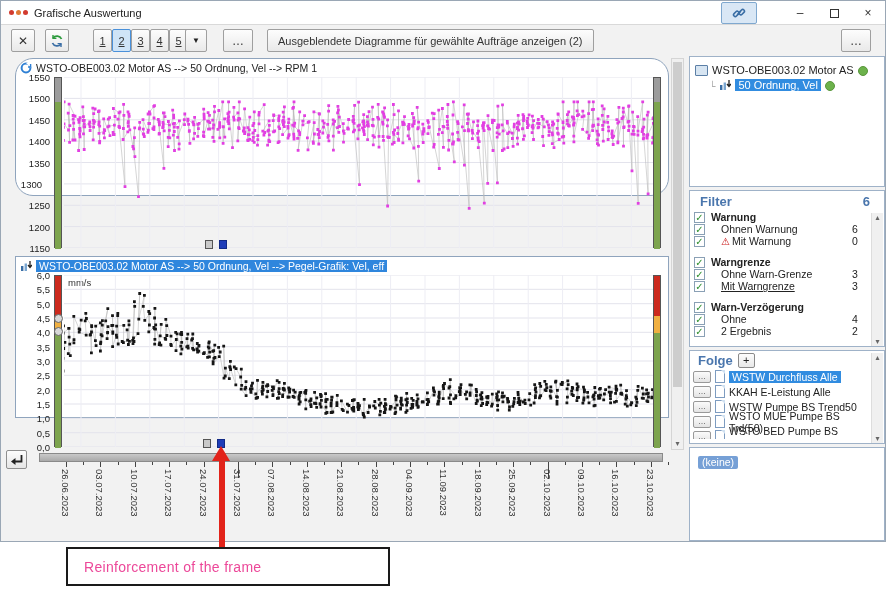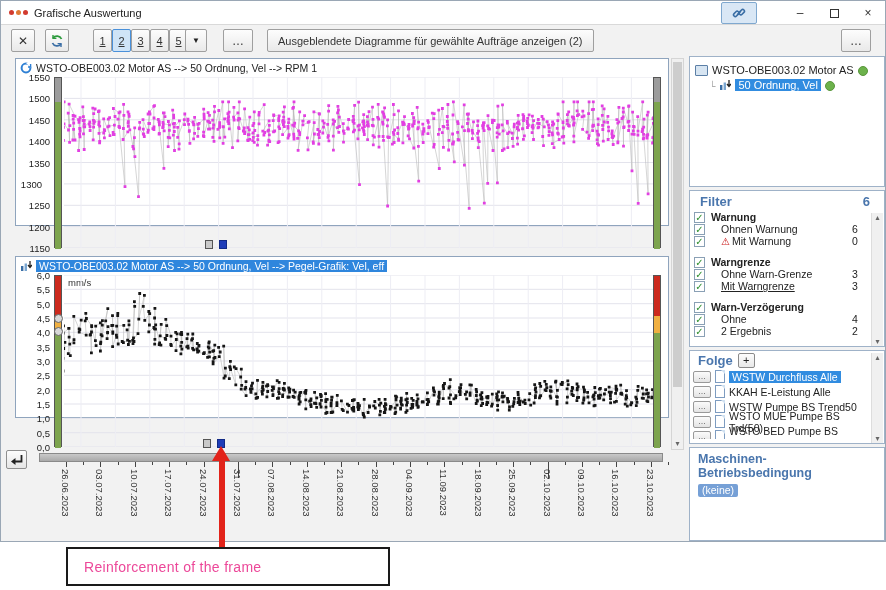--- a/index.html
+++ b/index.html
@@ -134,21 +134,21 @@
           <div class="tb-btn tb-num" style="left: 168px;">5</div>
         </div>
       <div class="tb-btn" style="left:184px;width:22px;">
           <span style="font-size:8px;color:#222;">▼</span>
         </div>
       <div class="tb-btn" style="left:222px;width:30px;">…</div>
       <div class="tb-btn tb-wide" style="left:266px;">Ausgeblendete Diagramme für gewählte Aufträge anzeigen (2)</div>
       <div class="tb-btn" style="left:840px;width:30px;">…</div>
     </div>
 
-    <div class="chart-box" id="chart1-box" style="top:57px;height:168px;">
+    <div class="chart-box" id="chart1-box" style="top:57px;height:138px;border-radius:18px;">
       <div class="chart-header">
         <svg class="dlc-icon" width="12" height="12" viewBox="0 0 12 12">
             <circle cx="6" cy="6" r="4.4" fill="none" stroke="#2f80d4" stroke-width="2"></circle>
             <path d="M6 1 L11 1 L11 6 Z" fill="#ffffff"></path>
             <path d="M10.6 2 L10.6 5 L8 5" fill="none" stroke="#2f80d4" stroke-width="1.4"></path>
           </svg>
         <span class="chart-title">WSTO-OBE003.02 Motor AS --&gt; 50 Ordnung, Vel --&gt; RPM 1</span>
       </div>
       <div id="chart1-yticks"></div>
       <div class="strip" id="chart1-strip-l" style="left: 38px; top: 18px; height: 171px;">
@@ -405,21 +405,20 @@
             <span>WSTO BED Pumpe BS Trd(50)</span>
           </div>
         </div>
       <div class="mini-scroll" style="top:2px;height:90px;">
         <span class="a" style="top:0;">▴</span>
         <span class="a" style="bottom:0;">▾</span>
       </div>
     </div>
 
     <div class="panel" style="top:446px;height:94px;padding:4px 8px;">
-      <div class="panel-h" style="font-size:12.5px;">Maschinen-Betriebsbedingung</div>
       <span class="badge">(keine)</span>
     </div>
 
   </div>
 
   <div class="arrow-head" style="left:212px;top:446px;"></div>
   <div class="arrow-shaft" style="left:218.5px;top:460px;width:6px;height:87px;"></div>
   <div class="note-box">
     <span class="note-text">Reinforcement of the frame</span>
   </div>

